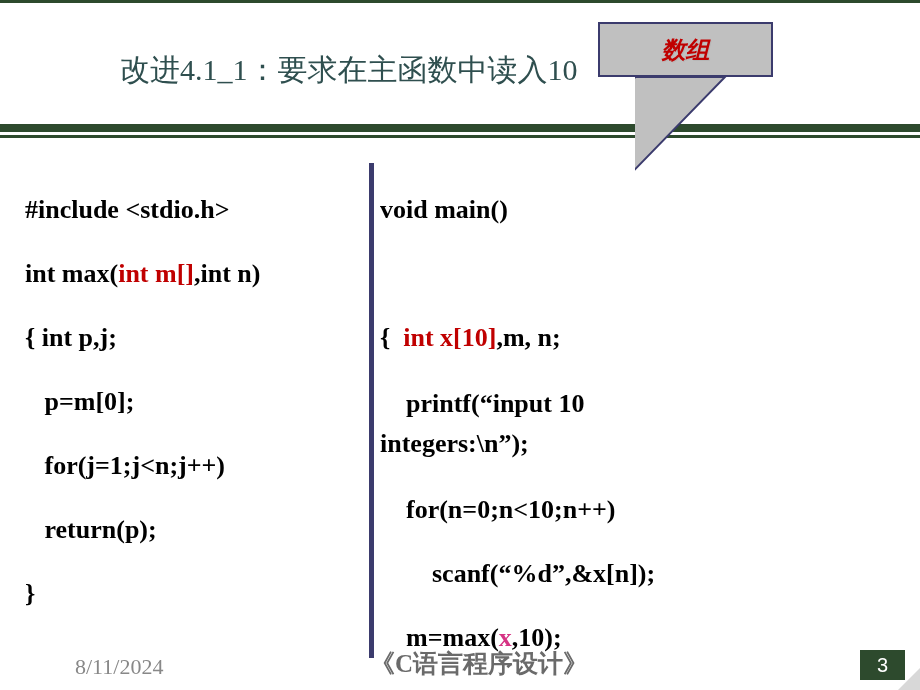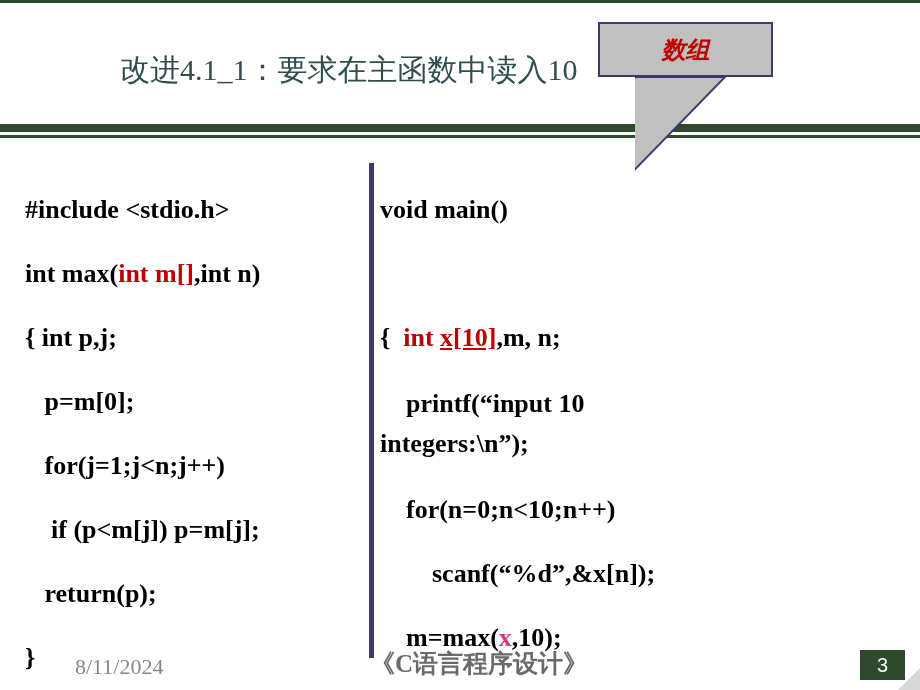--- a/index.html
+++ b/index.html
@@ -58,21 +58,21 @@
     left: 355px; top: 0; width: 510px;
   }
   .vsep {
     position: absolute;
     left: 344px; top: -15px; width: 5px; height: 495px;
     background: #3b3b6d;
   }
   .red { color: #c00000; }
   .pink { color: #d63384; }
   .blue { color: #000000; }
-  .uline { text-decoration: underline; text-decoration-color: #c00000; }
+  .uline { text-decoration-color: #c00000; }
   .tight { line-height: 40px; }
   .callout-wrap {
     position: absolute;
     top: 22px; left: 598px;
     width: 175px; height: 55px;
     z-index: 10;
   }
   .callout-box {
     width: 175px; height: 55px;
     border: 2px solid #3b3b6d;
@@ -161,21 +161,20 @@
     <div class="vsep"></div>
 
     <div class="col col-left">
       <div>#include &lt;stdio.h&gt;</div>
       <div>
         <span>int max(</span><span class="red">int m[]</span><span>,int n)</span>
       </div>
       <div style="white-space:pre;">{ int p,j;</div>
       <div style="white-space:pre;">   p=m[0];</div>
       <div style="white-space:pre;">   for(j=1;j&lt;n;j++)</div>
-      <div style="white-space:pre;">    if (p&lt;m[j]) p=m[j];</div>
       <div style="white-space:pre;">   return(p);</div>
       <div>}</div>
     </div>
 
     <div class="col col-right">
       <div>void main()</div>
       <div style="white-space:pre;">
 <span>{  </span><span class="red">int </span><span class="red uline">x[10]</span><span>,m, n;</span></div>
       <div class="tight" style="white-space:pre; margin-top:14px;">    printf(“input 10</div>
       <div style="white-space:pre; line-height:40px; margin-bottom:14px;">integers:\n”);</div>

